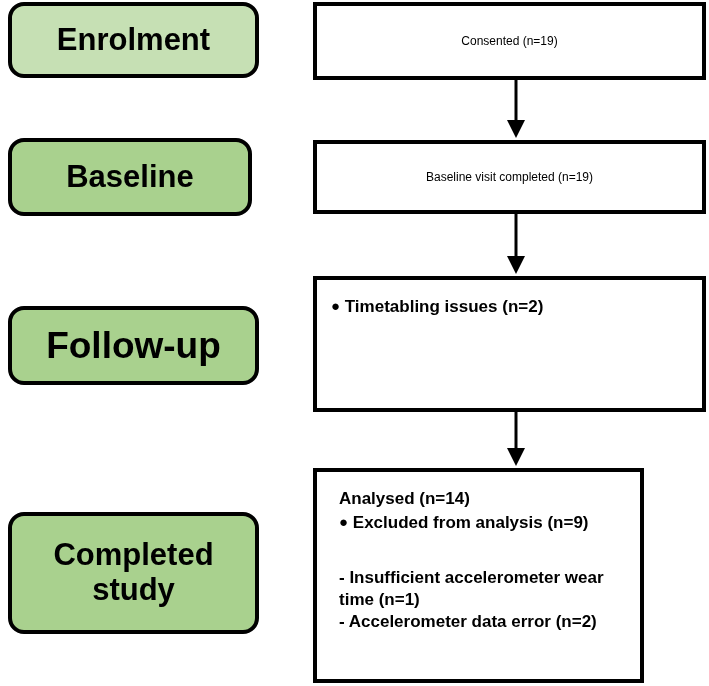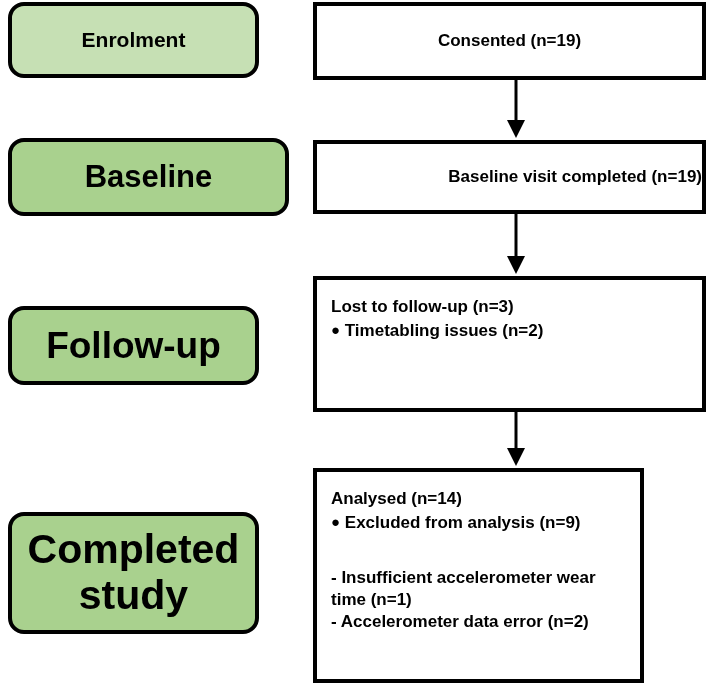--- a/index.html
+++ b/index.html
@@ -32,42 +32,42 @@
     font-weight: bold;
     color: #000000;
     line-height: 1.12;
     padding: 2px 6px;
   }
   .stage-label {
     display: block;
     width: 100%;
   }
 
-  #stage-enrolment   { left: 8px;  top: 2px;   width: 251px; height: 76px;  background: #c6e0b4; font-size: 21px; }
-  #stage-baseline    { left: 8px;  top: 138px; width: 281px; height: 78px;  background: #a9d18e; font-size: 31px; }
+  #stage-enrolment   { left: 8px;  top: 2px;   width: 251px; height: 76px;  background: #c6e0b4; font-size: 31px; }
+  #stage-baseline    { left: 8px;  top: 138px; width: 244px; height: 78px;  background: #a9d18e; font-size: 31px; }
   #stage-followup    { left: 8px;  top: 306px; width: 251px; height: 79px;  background: #a9d18e; font-size: 37px; }
-  #stage-completed   { left: 8px;  top: 512px; width: 251px; height: 122px; background: #a9d18e; font-size: 41px; }
+  #stage-completed   { left: 8px;  top: 512px; width: 251px; height: 122px; background: #a9d18e; font-size: 31px; }
 
   
   .node {
     position: absolute;
     box-sizing: border-box;
     background: #ffffff;
     border: 4px solid #000000;
     color: #000000;
   }
   .node-centered {
     display: flex;
     align-items: center;
     justify-content: center;
     text-align: center;
   }
   .node-title {
-    font-weight: bold;
-    font-size: 17px;
+    font-weight: normal;
+    font-size: 12px;
     line-height: 1.25;
     display: block;
   }
   .node-body {
     padding: 16px 14px 8px 14px;
   }
   .node-head {
     font-weight: bold;
     font-size: 17px;
     line-height: 1.3;
@@ -82,23 +82,23 @@
     white-space: nowrap;
   }
   .node-line.wrap { white-space: normal; margin-top: 32px; }
   .bullet-dot {
     font-size: 15px;
     line-height: 1;
     vertical-align: 0.06em;
   }
 
   #node-consented { left: 313px; top: 2px;   width: 393px; height: 78px;  }
-  #node-baseline  { left: 313px; top: 140px; width: 393px; height: 74px; justify-content: flex-end;  }
+  #node-baseline  { left: 313px; top: 140px; width: 393px; height: 74px;  }
   #node-followup  { left: 313px; top: 276px; width: 393px; height: 136px; }
-  #node-analysed  { left: 313px; top: 468px; width: 331px; height: 215px; }
+  #node-analysed  { left: 313px; top: 468px; width: 331px; height: 215px; padding-left: 8px; }
 
   
   .arrow {
     position: absolute;
     width: 26px;
     display: block;
   }
   #arrow-1 { left: 503px; top: 80px;  height: 60px; }
   #arrow-2 { left: 503px; top: 214px; height: 62px; }
   #arrow-3 { left: 503px; top: 412px; height: 56px; }
@@ -127,21 +127,20 @@
   <div class="node node-centered" id="node-consented">
     <span class="node-title">Consented (n=19)</span>
   </div>
 
   <div class="node node-centered" id="node-baseline">
     <span class="node-title">Baseline visit completed (n=19)</span>
   </div>
 
   <div class="node" id="node-followup">
     <div class="node-body">
-      <span class="node-head">Lost to follow-up (n=3)</span>
       <span class="node-line"><span class="bullet-dot">●</span>&nbsp;<span>Timetabling issues (n=2)</span></span>
     </div>
   </div>
 
   <div class="node" id="node-analysed">
     <div class="node-body">
       <span class="node-head">Analysed (n=14)</span>
       <span class="node-line"><span class="bullet-dot">●</span>&nbsp;<span>Excluded from analysis (n=9)</span></span>
       <span class="node-line wrap">- Insufficient accelerometer wear time (n=1)</span>
       <span class="node-line">- Accelerometer data error (n=2)</span>

